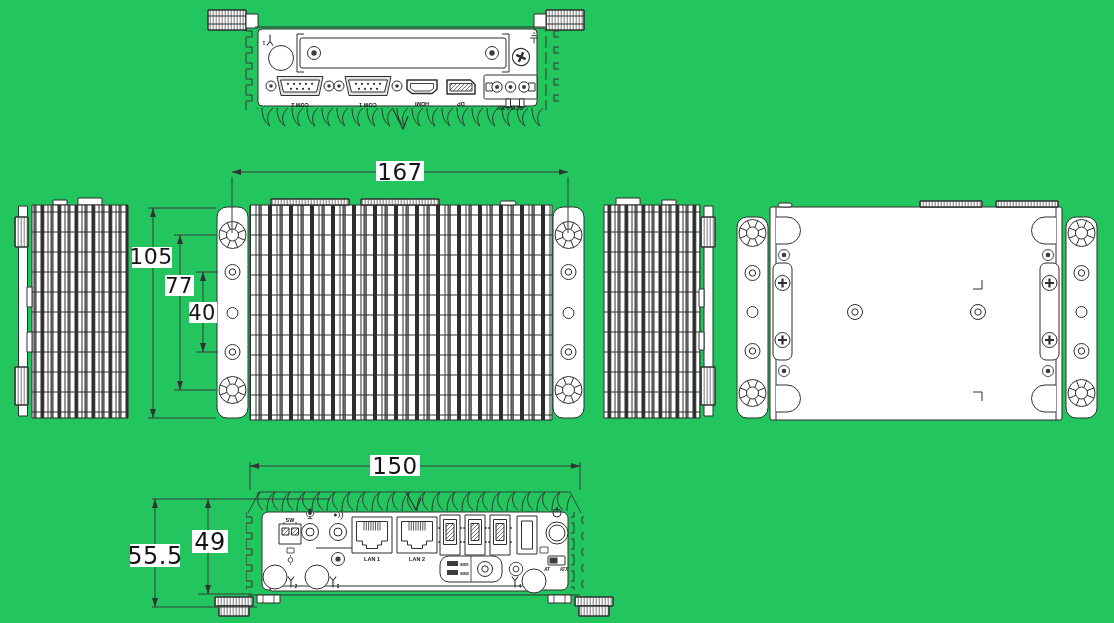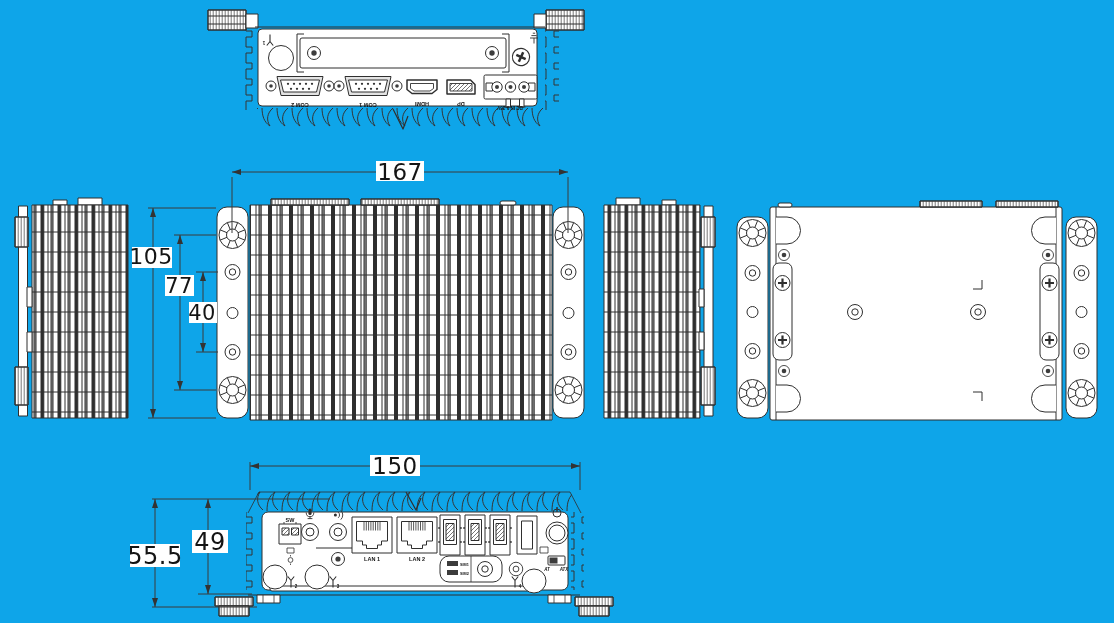--- a/index.html
+++ b/index.html
@@ -1,17 +1,17 @@
 <!DOCTYPE html>
 <html><head>
 <meta charset="utf-8">
 <style>
   *{margin:0;padding:0;box-sizing:border-box}
   html,body{background:#fff}
-  #canvas{position:relative;width:1114px;height:623px;background:#0ea5e9;overflow:hidden;
+  #canvas{position:relative;width:1114px;height:623px;background:#22c55e;overflow:hidden;
           font-family:"Liberation Sans",sans-serif}
   svg.view{position:absolute}
   svg.tech{stroke:#2f2f2f;stroke-width:1;fill:none;stroke-linejoin:round;stroke-linecap:butt}
   svg.tech text{stroke:none;fill:#141414}
   .dim line{stroke:#3a3a3a;stroke-width:1}
   .dim text{font-family:"DejaVu Sans",sans-serif;fill:#1a1a1a;text-anchor:middle;letter-spacing:0.5px}
   .lbl{font-family:"Liberation Sans",sans-serif;font-weight:bold;font-size:5.5px;text-anchor:middle}
   .lbl45{font-family:"Liberation Sans",sans-serif;font-weight:bold;font-size:4.5px;text-anchor:middle}
   .lbl38{font-family:"Liberation Sans",sans-serif;font-weight:bold;font-size:3.8px;text-anchor:start}
   .it{font-style:italic}

